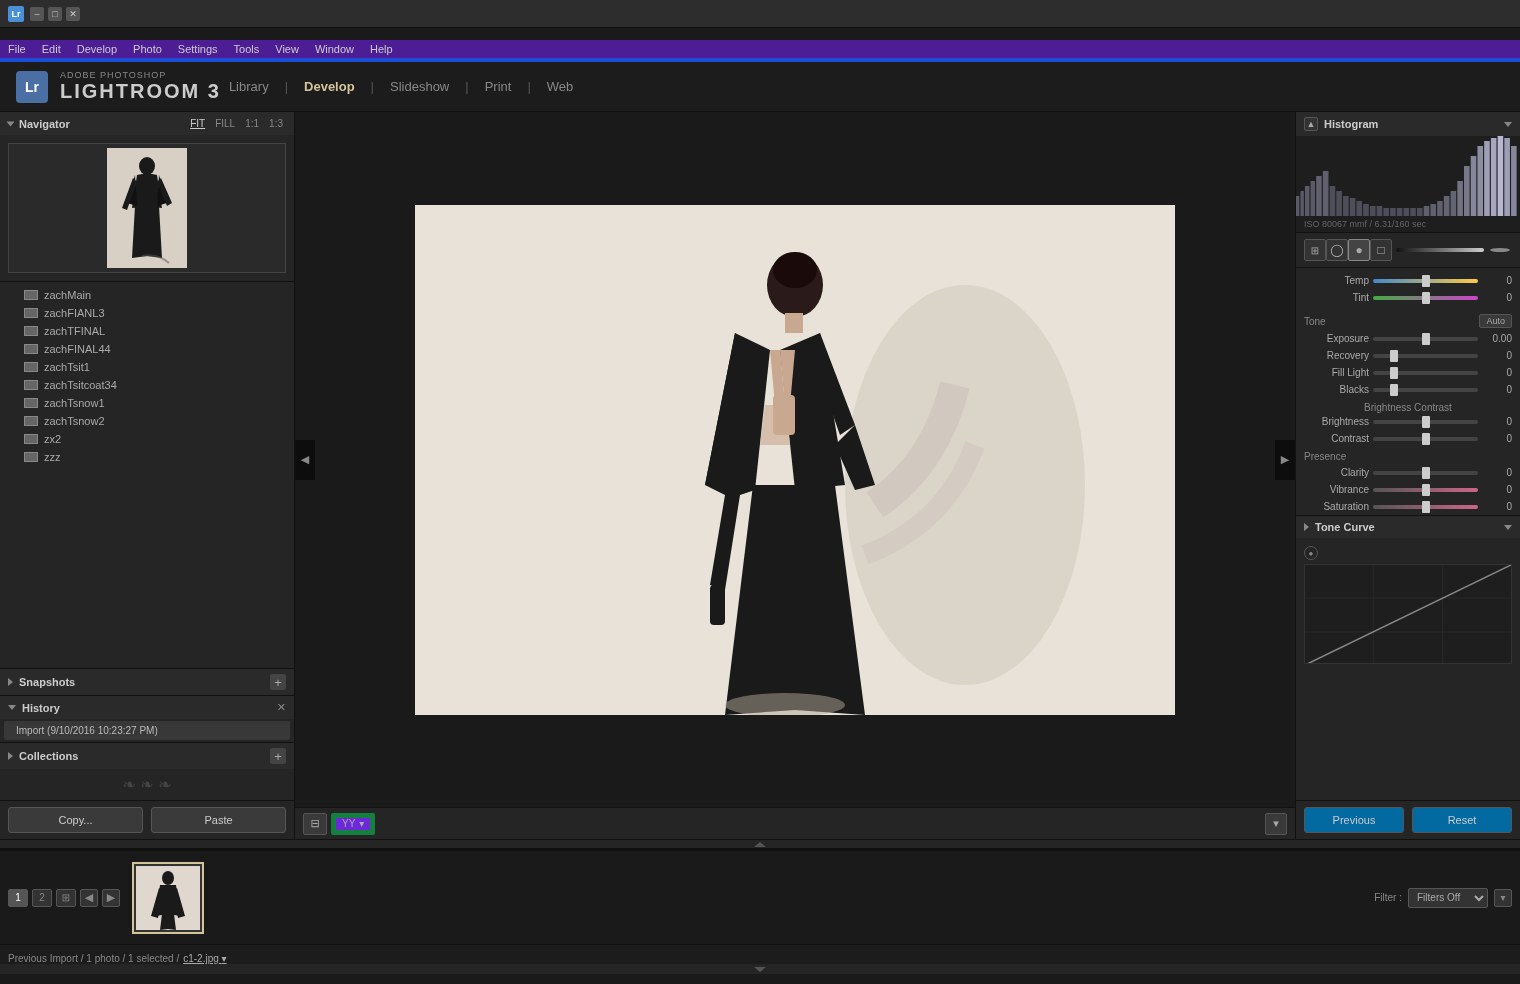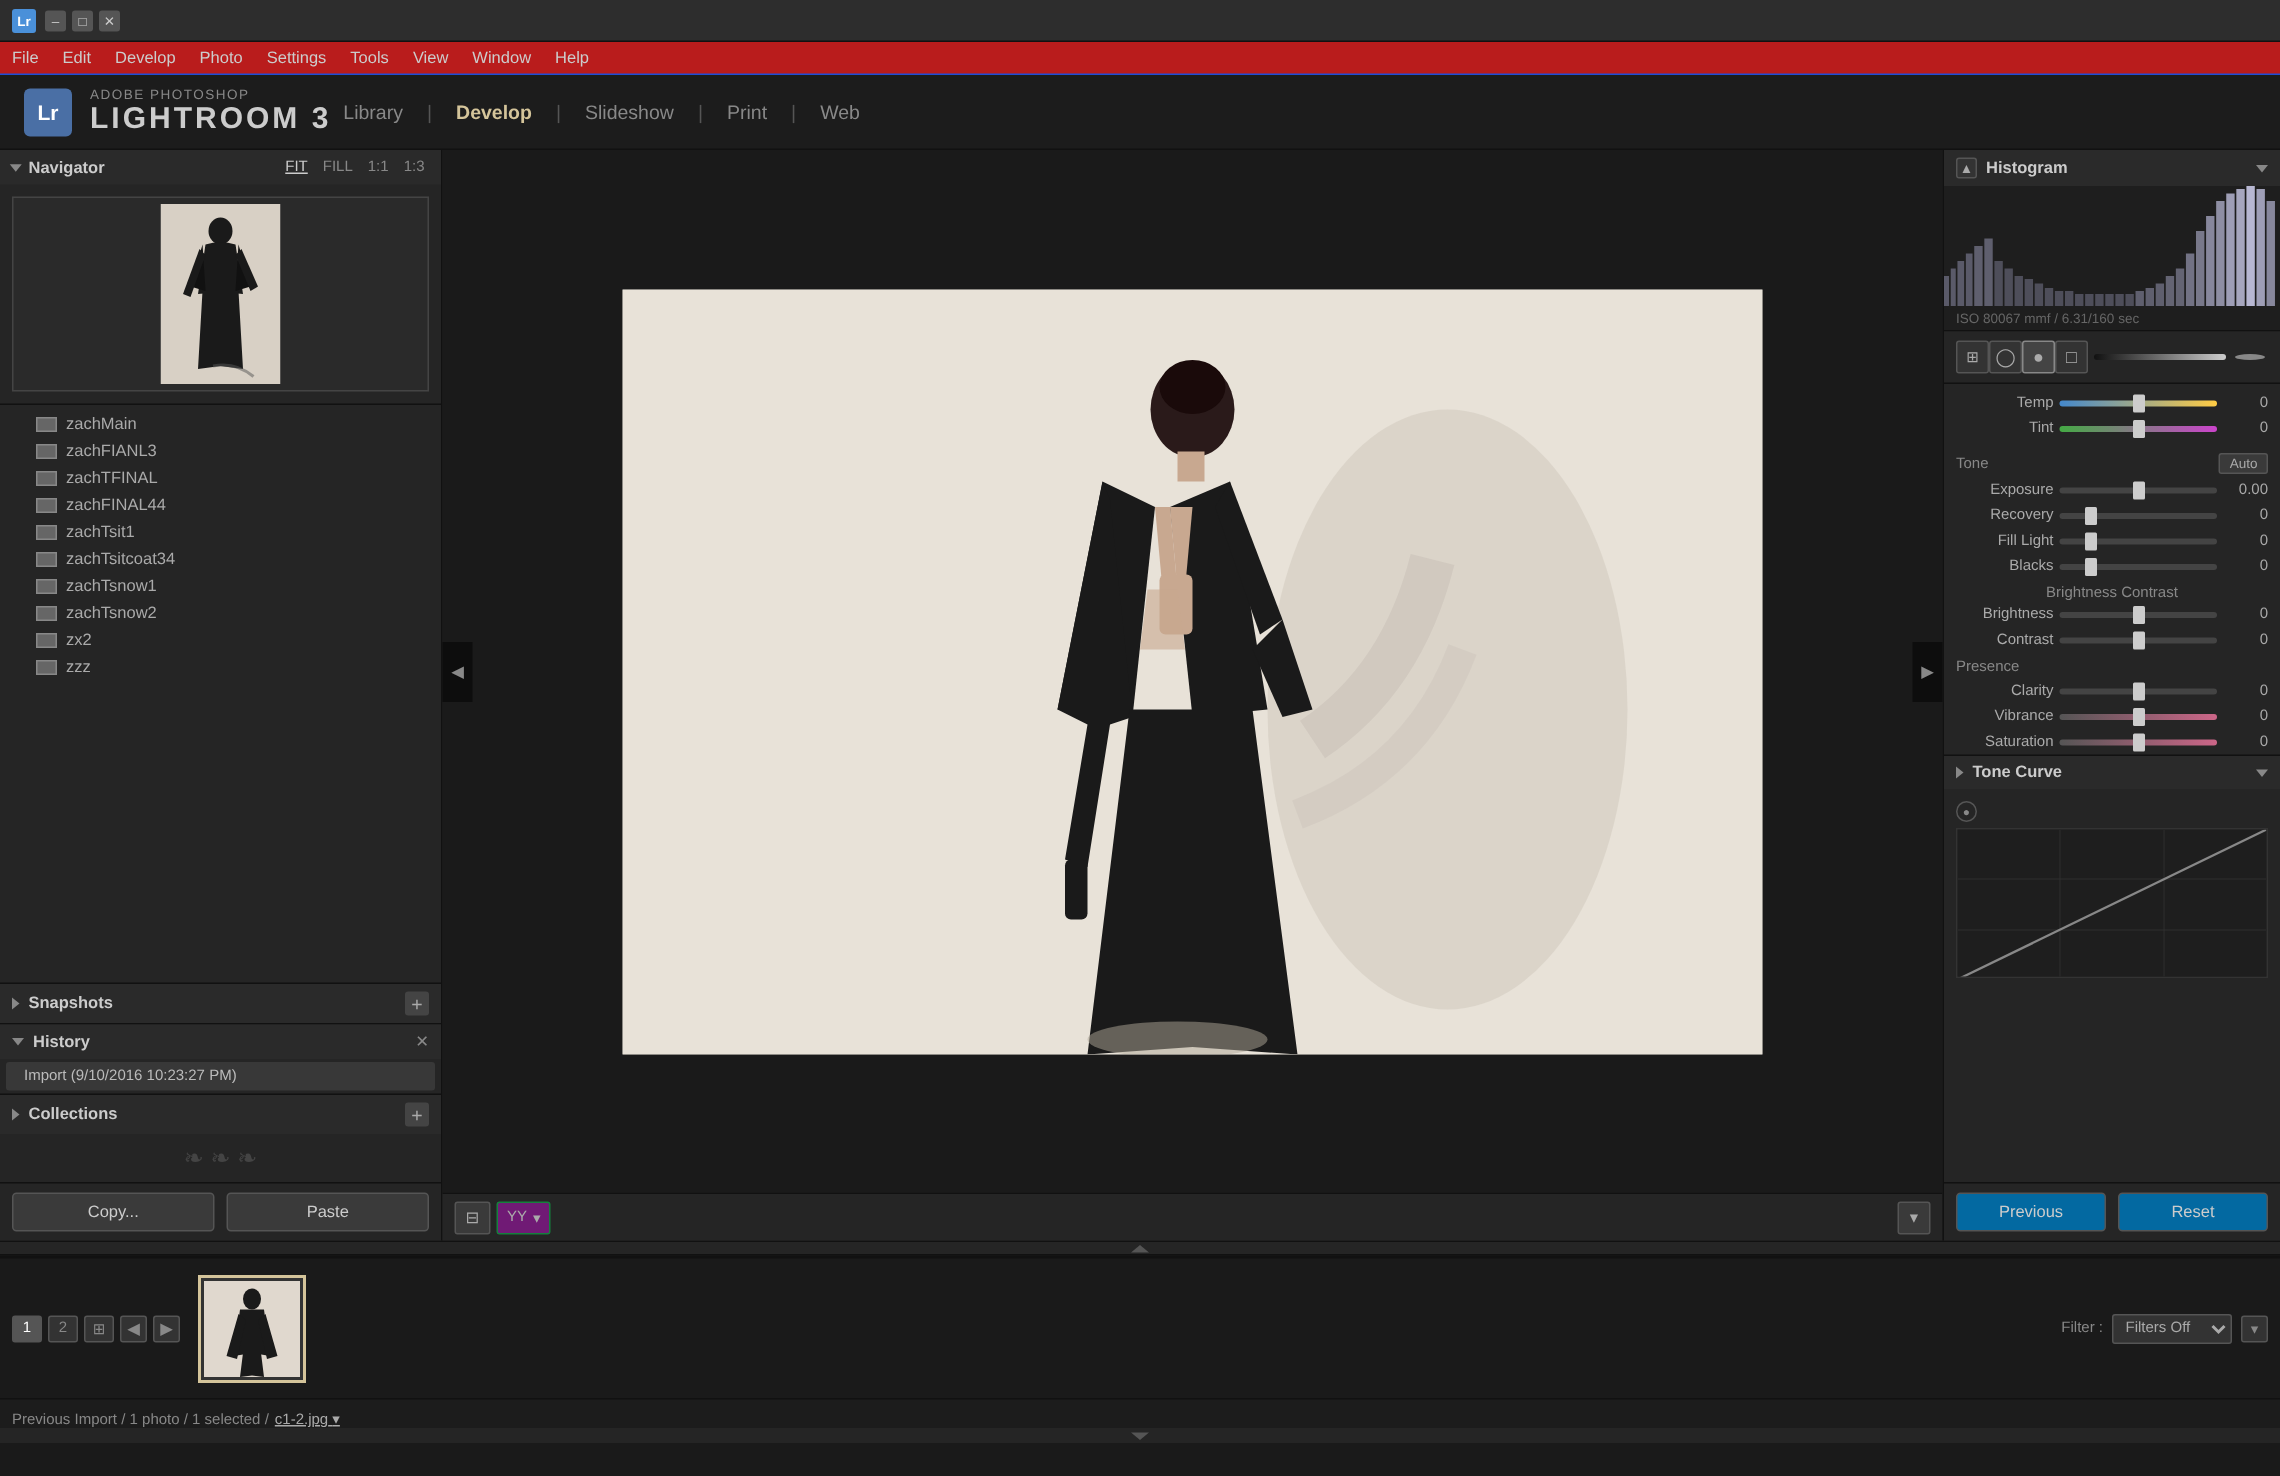--- a/index.html
+++ b/index.html
@@ -53,26 +53,27 @@
       display: flex;
       align-items: center;
       justify-content: center;
       font-size: 9px;
       color: #ccc;
     }
 
     
     #menu-bar {
       height: 22px;
-      background: #b91c1c;
+      background: #4c1d95;
       display: flex;
       align-items: center;
       padding: 0 8px;
-      border-bottom: 1px solid #1d4ed8;
+      border-bottom: 4px solid #1d4ed8;
       gap: 16px;
+      margin-top: 12px;
     }
     #menu-bar .menu-item {
       font-size: 11px;
       color: #ccc;
       cursor: pointer;
     }
 
     
     #top-nav {
       height: 50px;
@@ -402,22 +403,22 @@
       border-radius: 2px;
       display: flex;
       align-items: center;
       justify-content: center;
       cursor: pointer;
       color: #aaa;
       font-size: 11px;
     }
     .toolbar-dropdown {
       height: 22px;
-      background: #701a75;
-      border: 1px solid #15803d;
+      background: #6d28d9;
+      border: 5px solid #15803d;
       border-radius: 2px;
       padding: 0 6px;
       color: #aaa;
       font-size: 10px;
       display: flex;
       align-items: center;
       cursor: pointer;
       gap: 4px;
     }
     .toolbar-spacer { flex: 1; }

